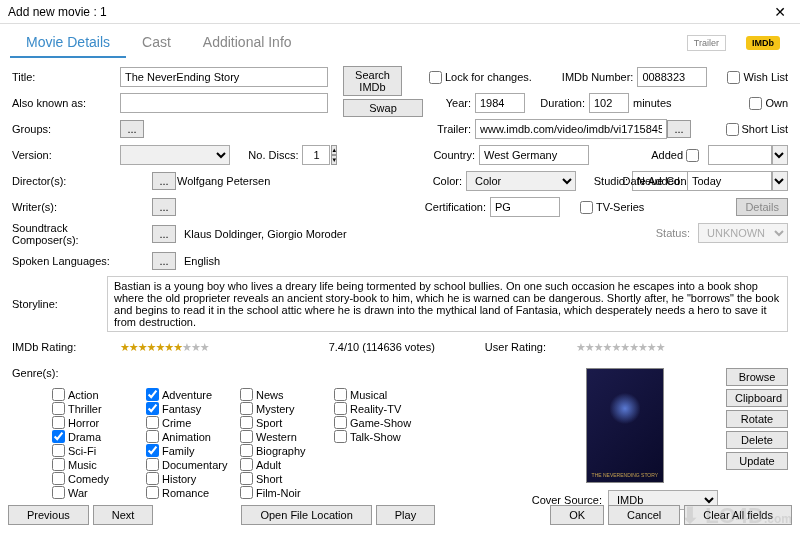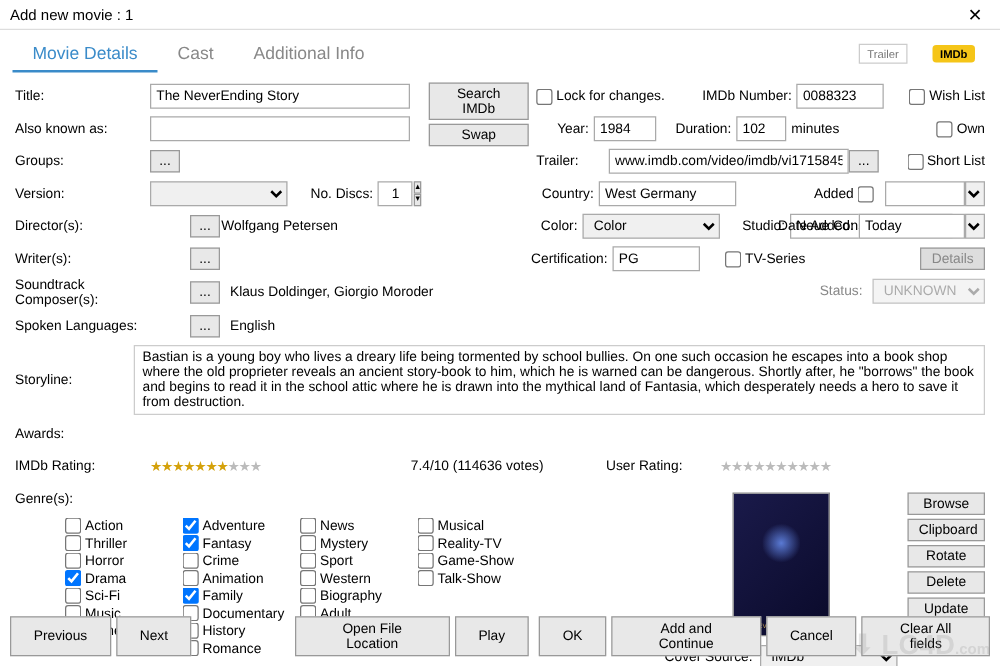--- a/index.html
+++ b/index.html
@@ -83,21 +83,21 @@
         <span style="margin-right:4px">No. Discs:</span>
         <input type="text" style="width: 28px; text-align: center;" value="1">
         <div style="display:flex;flex-direction:column;margin-left:1px">
           <button style="height:10px;padding:0;font-size:7px;line-height:6px">▴</button>
           <button style="height:10px;padding:0;font-size:7px;line-height:6px">▾</button>
         </div>
       </div>
     </div>
 
     <div style="display:flex;flex-direction:column;gap:3px;margin-top:0">
-      <button style="width:80px">Search IMDb</button>
+      <button style="width:59px">Search IMDb</button>
       <button style="width:80px">Swap</button>
     </div>
 
     <div class="right-col">
       <div class="row">
         <input type="checkbox" class="cb" style="">
         <span>Lock for changes.</span>
         <span style="flex:0 0 30px"></span>
         <span style="margin-right:4px">IMDb Number:</span>
         <input type="text" style="width: 70px;" value="0088323">
@@ -109,21 +109,21 @@
         <span style="width:42px;text-align:right;margin-right:4px">Year:</span>
         <input type="text" style="width: 50px;" value="1984">
         <span style="width:60px;text-align:right;margin-right:4px">Duration:</span>
         <input type="text" style="width: 40px;" value="102">
         <span style="margin-left:4px">minutes</span>
         <span style="flex:1"></span>
         <input type="checkbox" class="cb" style="">
           <span>Own</span>
       </div>
       <div class="row">
-        <span style="width:42px;text-align:left;margin-right:16px">Trailer:</span>
+        <span style="width:42px;text-align:right;margin-right:4px">Trailer:</span>
         <input type="text" style="width: 192px;" value="www.imdb.com/video/imdb/vi1715845">
         <button class="btn-dots">...</button>
         <span style="flex:1"></span>
         <input type="checkbox" class="cb" style="">
           <span>Short List</span>
       </div>
       <div class="row">
         <span style="width:46px;text-align:right;margin-right:4px">Country:</span>
         <input type="text" style="width: 110px;" value="West Germany">
         <span style="flex:1"></span>
@@ -187,23 +187,20 @@
         <select style="width:90px;color:#888" disabled=""><option>UNKNOWN</option></select>
       </div>
     </div>
   </div>
 
   <div class="row">
     <span class="lbl">Storyline:</span>
     <textarea class="storyline" style="">Bastian is a young boy who lives a dreary life being tormented by school bullies. On one such occasion he escapes into a book shop where the old proprieter reveals an ancient story-book to him, which he is warned can be dangerous. Shortly after, he "borrows" the book and begins to read it in the school attic where he is drawn into the mythical land of Fantasia, which desperately needs a hero to save it from destruction.</textarea>
   </div>
 
-  <div class="row">
-    <span class="lbl">Awards:</span>
-  </div>
 
   <div class="row">
     <span class="lbl">IMDb Rating:</span>
     <span class="stars">★★★★★★★<span class="stars-grey">★★★</span></span>
     <span style="width:120px"></span>
     <span>7.4/10  (114636 votes)</span>
     <span style="width:50px"></span>
     <span>User Rating:</span>
     <span style="width:30px"></span>
     <span class="stars stars-grey">★★★★★★★★★★</span>
@@ -357,18 +354,17 @@
 </div>
 
 <div class="footer">
   <button>Previous</button>
   <button>Next</button>
   <span style="width:80px"></span>
   <button>Open File Location</button>
   <button>Play</button>
   <span class="spacer"></span>
   <button>OK</button>
-  <button>Add and Continue</button>
   <button>Cancel</button>
   <button>Clear All fields</button>
 </div>
 
 <div class="watermark">⬇ LO4D<span style="font-size:12px">.com</span></div>
 
 </body></html>

